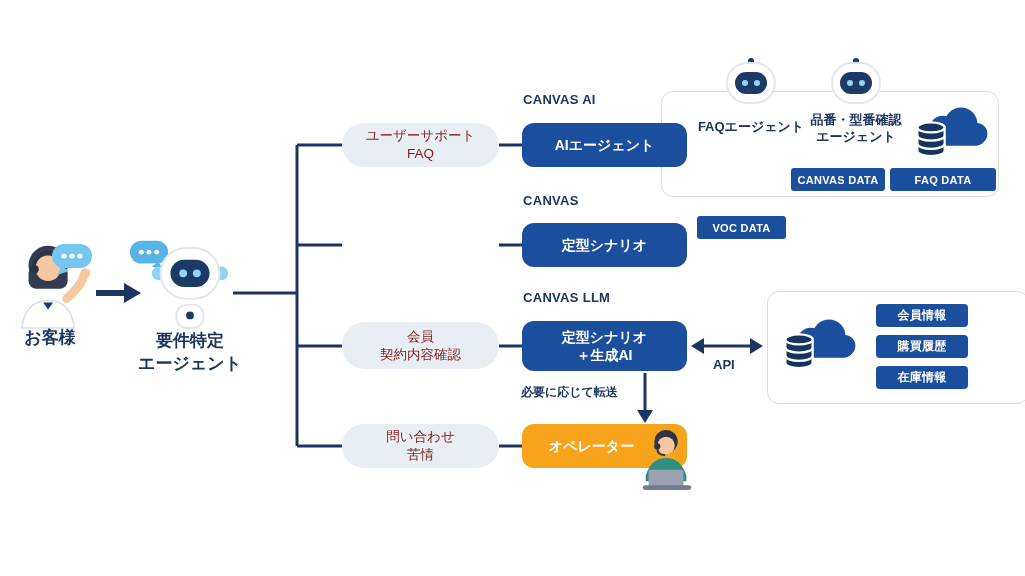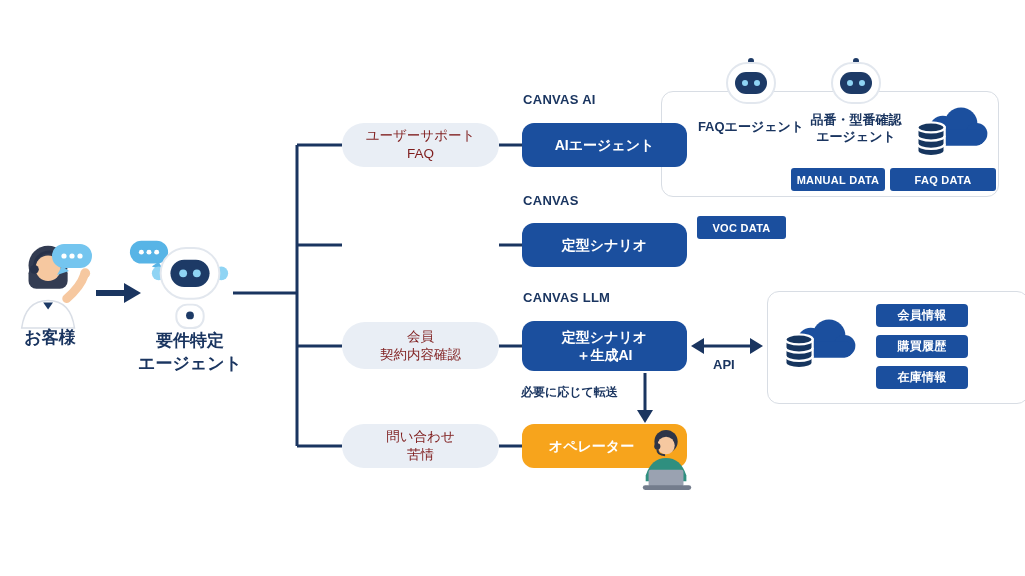--- a/index.html
+++ b/index.html
@@ -93,21 +93,21 @@
         <rect x="24" y="30" width="58" height="18" rx="9"></rect>
       </g>
       <g fill="#16355e" stroke="#fff" stroke-width="2.5">
         <path d="M8 28 v26 a15 5.5 0 0 0 30 0 v-26 z"></path>
         <path d="M8 37 a15 5.5 0 0 0 30 0" fill="none"></path>
         <path d="M8 46 a15 5.5 0 0 0 30 0" fill="none"></path>
         <ellipse cx="23" cy="28" rx="15" ry="5.5"></ellipse>
       </g>
     </svg>
     <div class="chip small" style="left:35px;top:76px;width:89px;margin-top:48px;">VOC DATA</div>
-    <div class="chip small" style="left:129px;top:76px;width:94px;">MANUAL DATA</div>
+    <div class="chip small" style="left:129px;top:76px;width:94px;">CANVAS DATA</div>
     <div class="chip small" style="left:228px;top:76px;width:106px;">FAQ DATA</div>
   </div>
 
   <div class="panel" style="left:767px;top:291px;width:262px;height:113px;padding-left:24px;">
     <svg class="icon" style="left:10px;top:22px;" width="82" height="60" viewBox="0 0 90 66">
       <g fill="#1b4f9e">
         <circle cx="36" cy="30" r="15"></circle>
           <circle cx="56" cy="24" r="18"></circle>
           <circle cx="73" cy="35" r="12"></circle>
         <rect x="24" y="30" width="58" height="18" rx="9"></rect>

